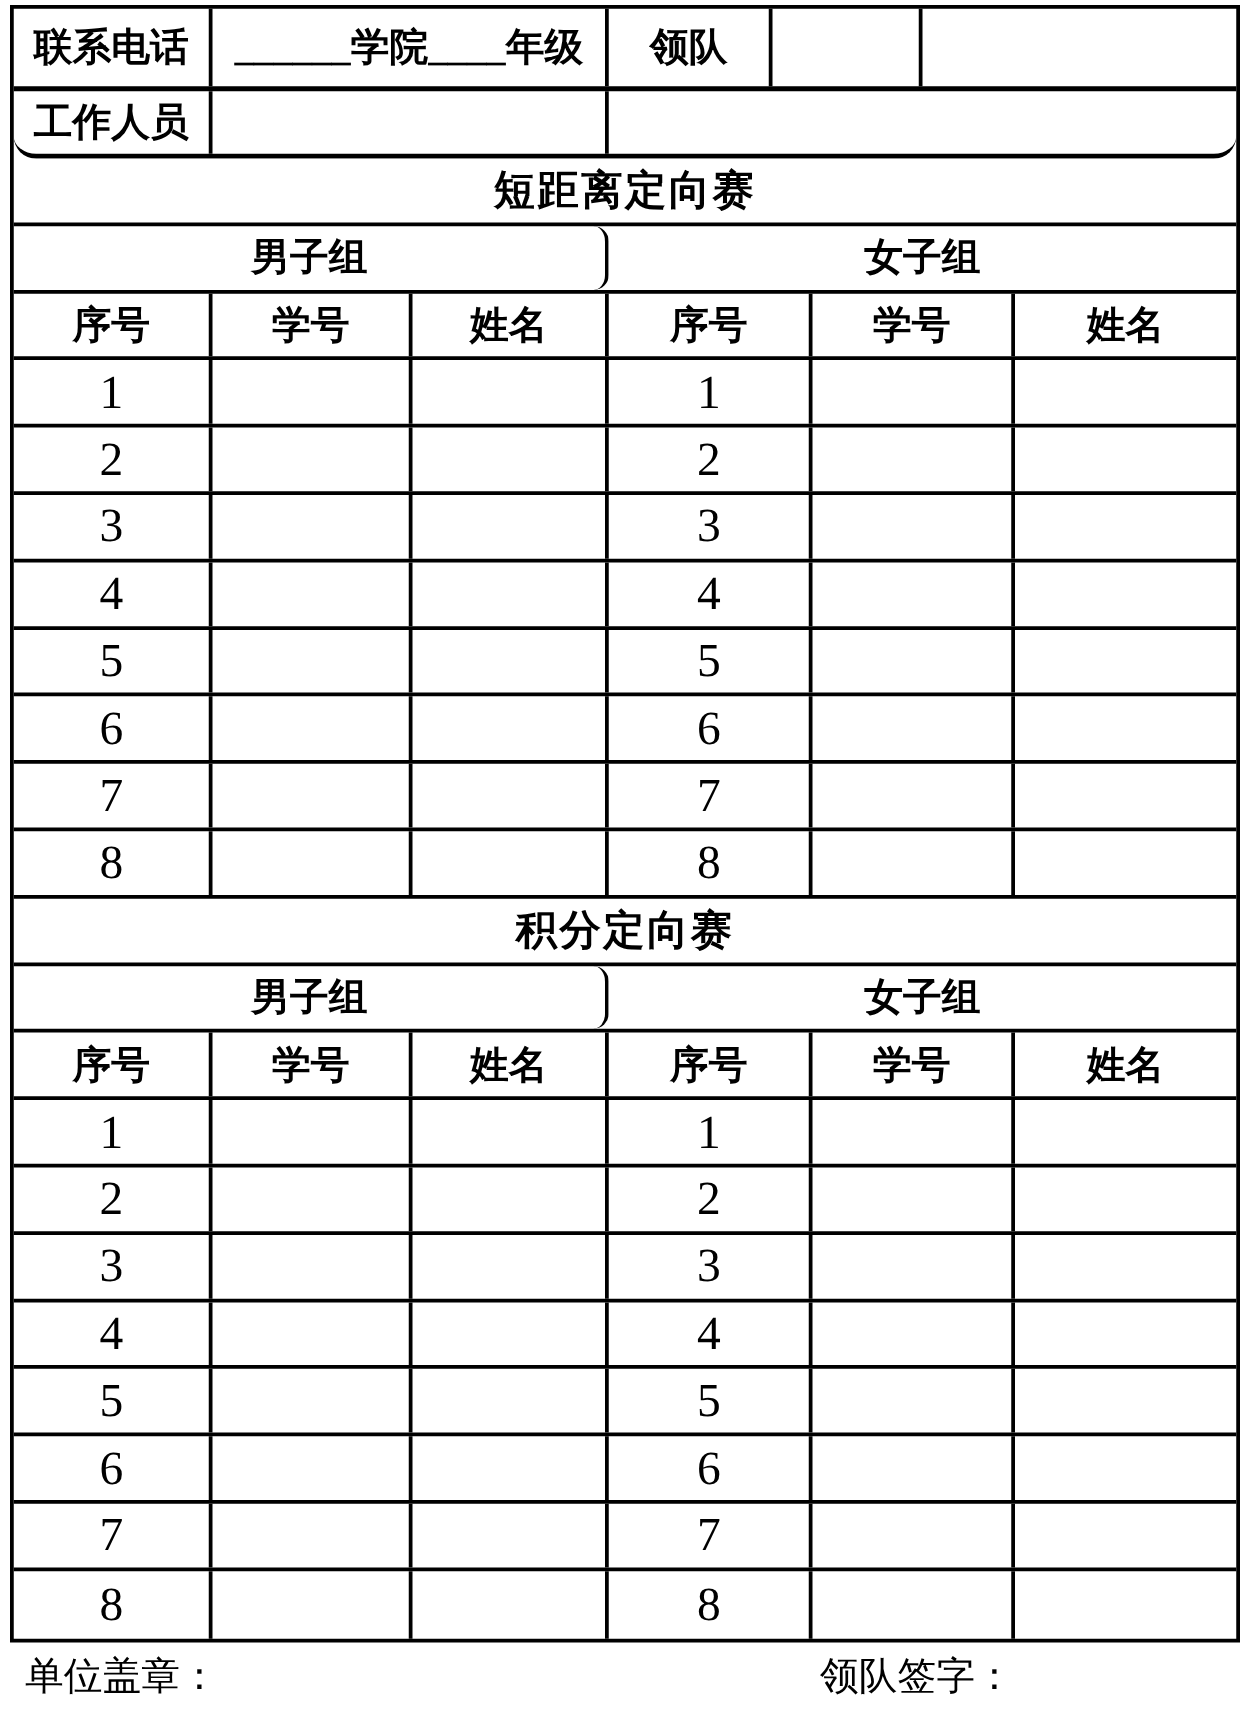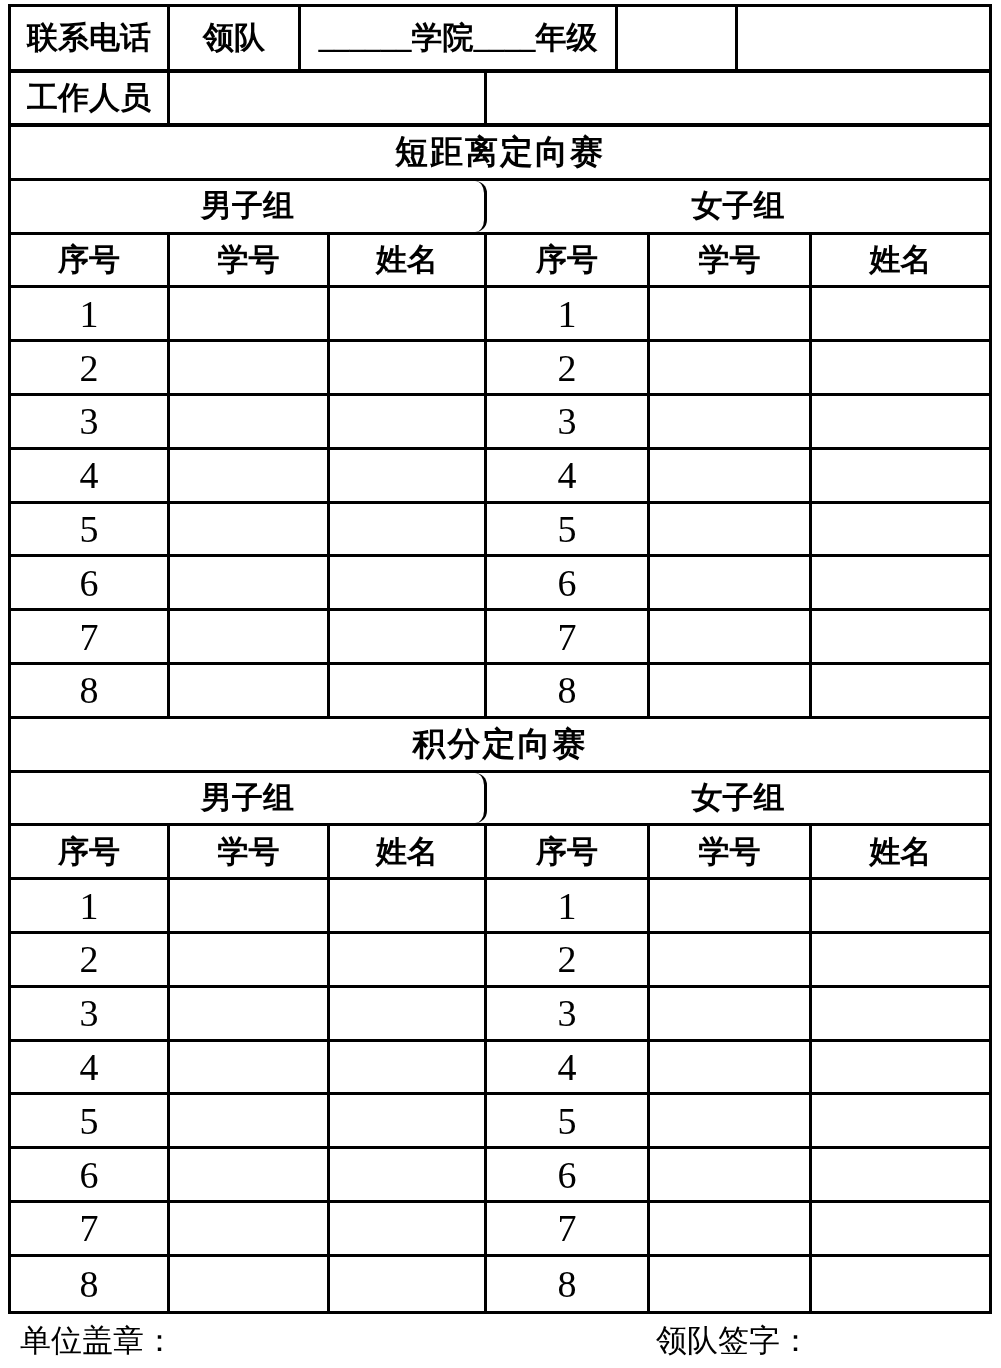--- a/index.html
+++ b/index.html
@@ -14,21 +14,21 @@
   .sheet { position: relative; width: 1001px; height: 1368px; background: #fff; }
 
   .form-table {
     position: absolute; left: 8px; top: 4px; width: 984px;
     border: 3px solid #000;
     display: flex; flex-direction: column;
     background: #fff;
   }
   .row { display: flex; height: 53.8px; border-bottom: 3px solid #000; flex-shrink: 0; }
   .row.r-head1 { height: 66px; border-bottom-width: 4px; }
-  .row.r-head2 { height: 54px; border-bottom-width: 4px; }
+  .row.r-head2 { height: 54px; border-bottom-width: 4px; border-radius: 18px; }
   .sec-rows { display: flex; flex-direction: column; }
   .form-table > .sec-rows:last-child .row:last-child { border-bottom: none; }
 
   .cell {
     border-right: 3px solid #000;
     display: flex; align-items: center; justify-content: center;
     overflow: hidden; white-space: nowrap;
   }
   .cell.last { border-right: none; flex: 1; text-align: center; }
 
@@ -53,22 +53,22 @@
   .footer .sign { position: absolute; left: 643px; top: 0; margin-left: 13px; }
 </style>
 </head>
 <body>
 
 <div class="sheet">
   <div class="form-table">
 
     <div class="row r-head1">
       <div class="cell w-c1 lbl">联系电话</div>
+      <div class="cell w-fill lbl">______学院____年级</div>
       <div class="cell w-h1 lbl">领队</div>
-      <div class="cell w-fill lbl">______学院____年级</div>
       <div class="cell w-h2"></div>
       <div class="cell last"></div>
     </div>
 
     <div class="row r-head2">
       <div class="cell w-c1 lbl">工作人员</div>
       <div class="cell w-fill"></div>
       <div class="cell last"></div>
     </div>
 

